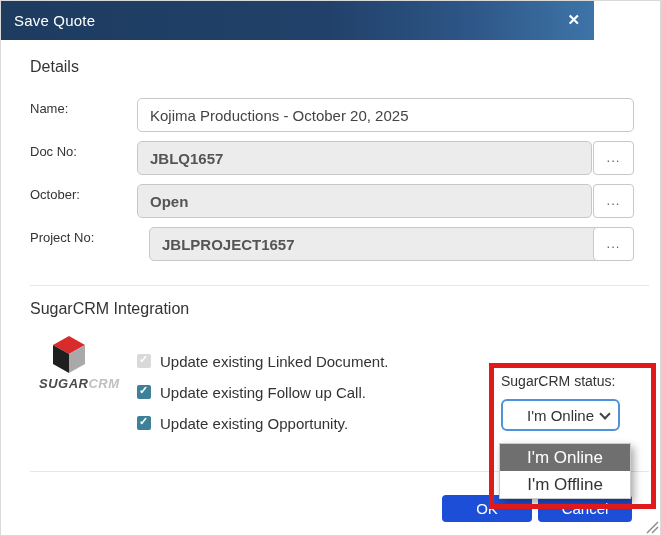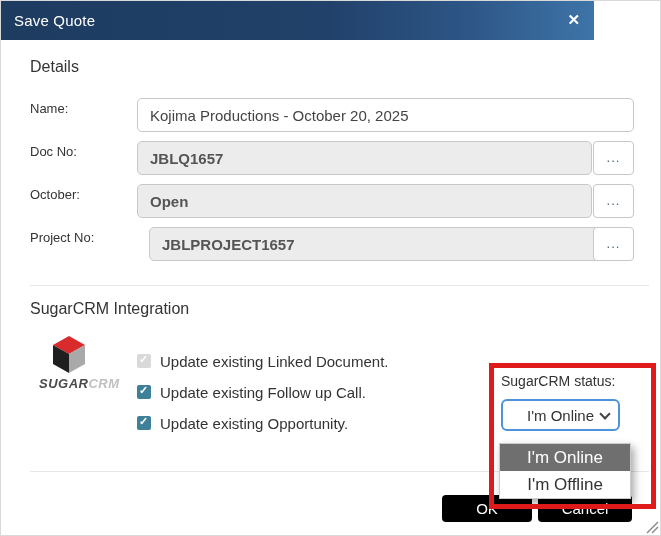--- a/index.html
+++ b/index.html
@@ -95,21 +95,21 @@
   }
   .dropdown-list .opt.selected { background: #6f6f6f; color: #ffffff; }
   
   .red-box {
     position: absolute; left: 488px; top: 362px; width: 167px; height: 146px;
     border: 5px solid #e01a1a; z-index: 30; pointer-events: none;
   }
   
   .btn {
     position: absolute; top: 494px; height: 27px;
-    background: #000000; border: none; border-radius: 4px;
+    background: #1d4ed8; border: none; border-radius: 4px;
     color: #ffffff; font-size: 15px; font-family: "Liberation Sans", sans-serif;
     cursor: pointer; z-index: 5;
   }
   .btn.ok { left: 441px; width: 90px; }
   .btn.cancel { left: 537px; width: 94px; }
   .resize-grip { position: absolute; right: 1px; bottom: 1px; z-index: 2; }
 </style>
 </head>
 <body>
 

